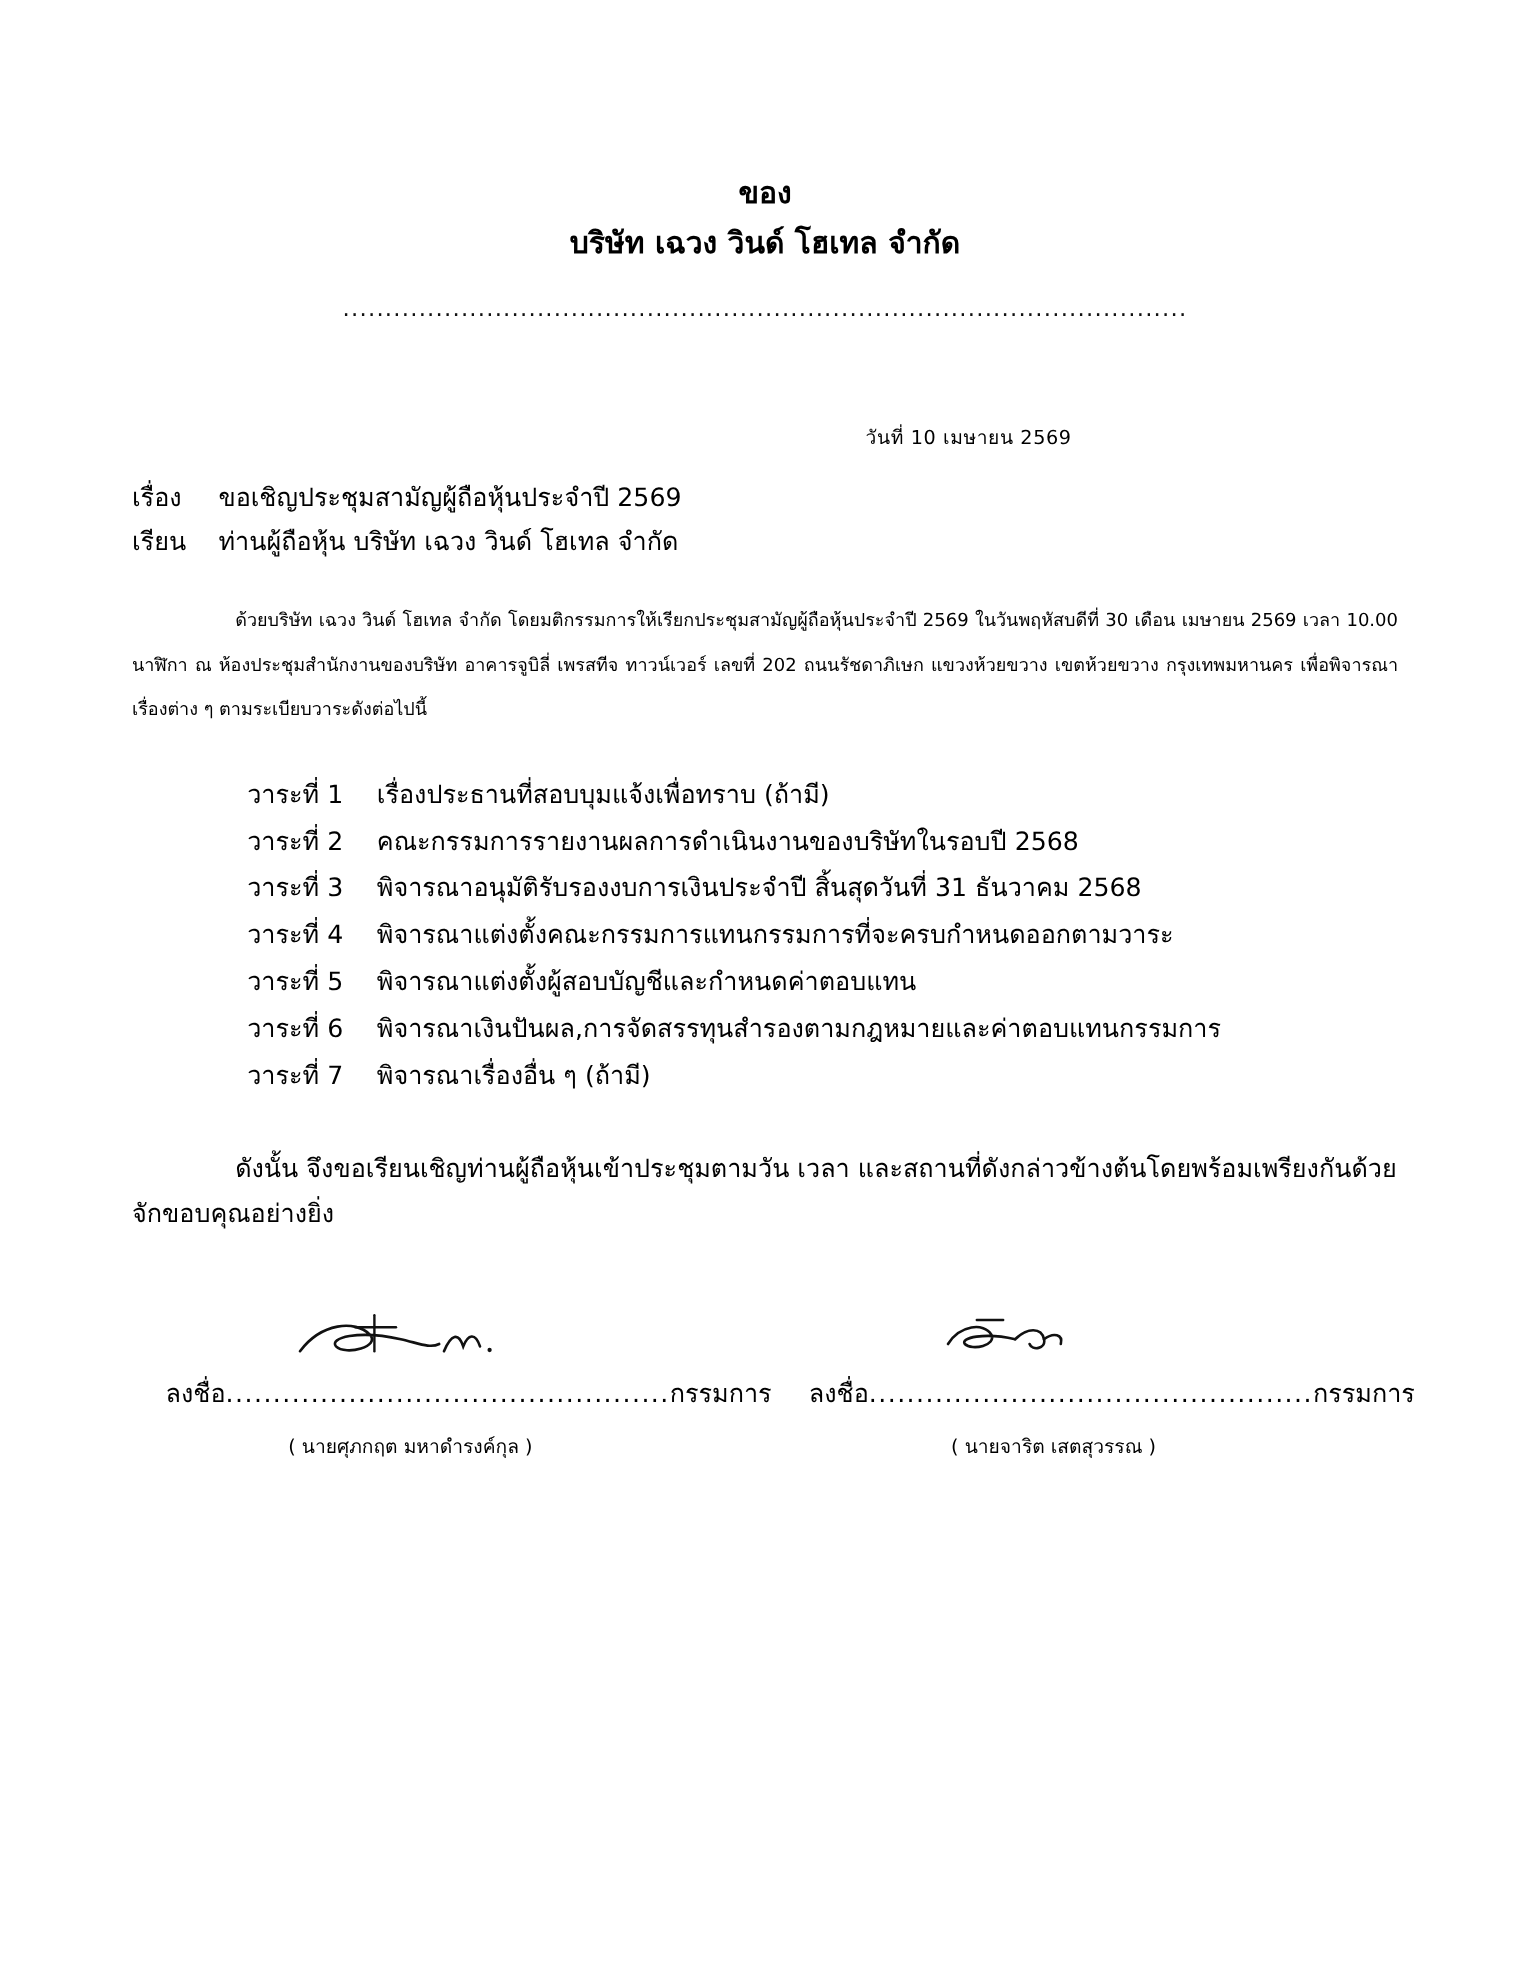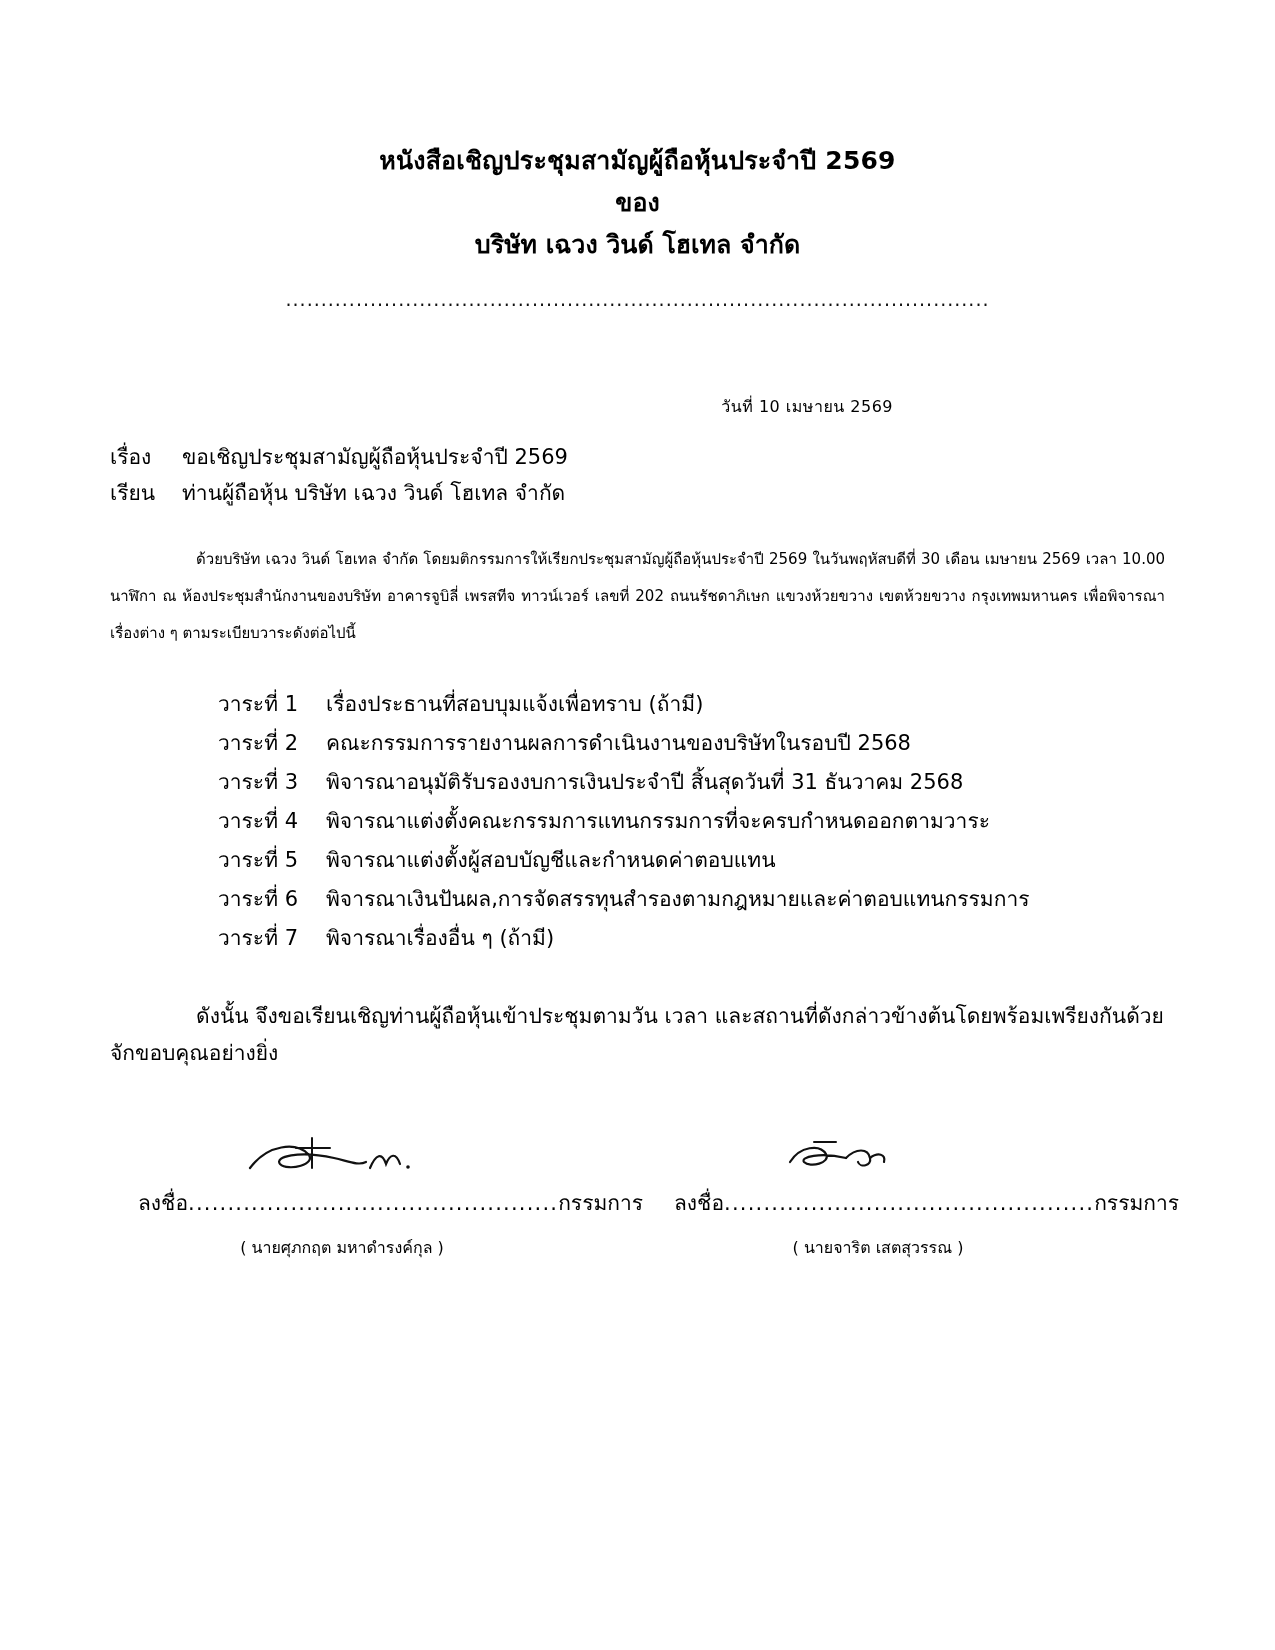--- a/index.html
+++ b/index.html
@@ -86,21 +86,20 @@
     padding-left: 96px;
     font-size: 21px;
     line-height: 37px;
   }
   .agenda-item {
     display: flex;
     margin-bottom: 2px;
   }
   .agenda-no {
     flex: 0 0 108px;
-    margin-left: 12px;
   }
   .agenda-text {
     flex: 1 1 auto;
   }
   .closing-para {
     margin-top: 41px;
     font-size: 21px;
     line-height: 37px;
   }
   .closing-para .indent {
@@ -140,21 +139,20 @@
     font-size: 16px;
     padding-right: 62px;
   }
 </style>
 </head>
 <body>
 
 <div class="page">
 
   <div class="title-block">
-    <div class="title-line-1">หนังสือเชิญประชุมสามัญผู้ถือหุ้นประจำปี 2569</div>
     <div class="title-line-2">ของ</div>
     <div class="title-line-3">บริษัท เฉวง วินด์ โฮเทล จำกัด</div>
   </div>
 
   <div class="dotted-rule">....................................................................................................</div>
 
   <div class="date-line">วันที่  10  เมษายน  2569</div>
 
   <div class="meta-block">
     <div class="meta-row">

